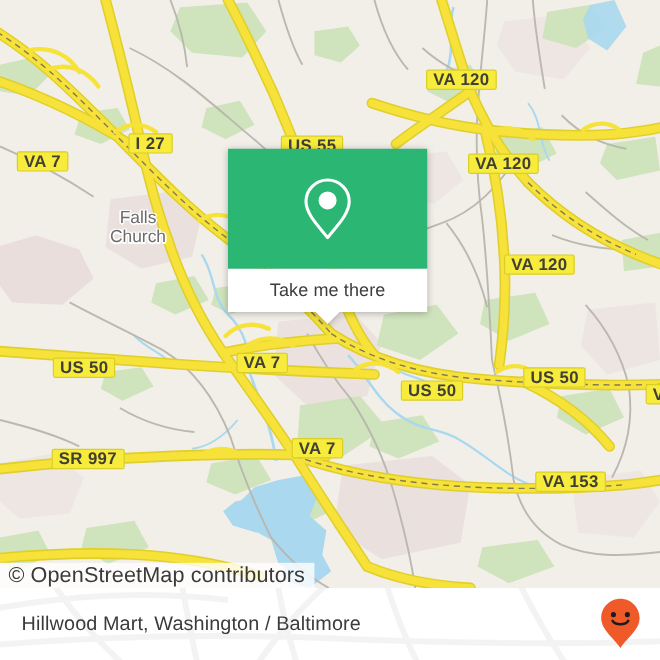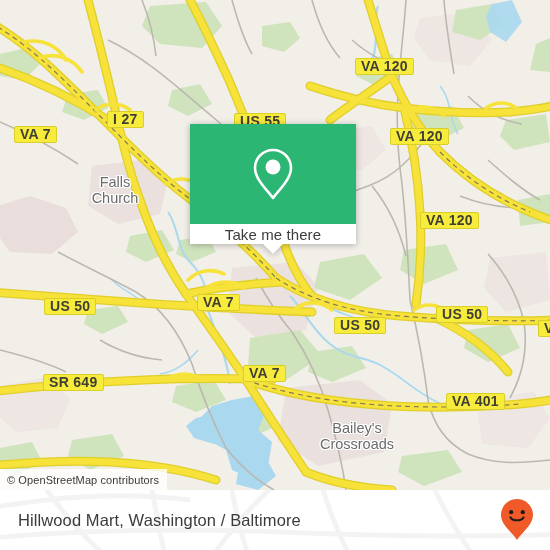--- a/index.html
+++ b/index.html
@@ -66,21 +66,21 @@
     filter: drop-shadow(0 1px 3px rgba(0,0,0,0.28));
   }
   #popup-head {
     height: 100px;
     background: #2bb673;
     display: flex;
     align-items: center;
     justify-content: center;
   }
   #popup-foot {
-    height: 20px;
+    height: 36px;
     background: #ffffff;
     display: flex;
     align-items: center;
     justify-content: center;
     position: relative;
   }
   #popup-label {
     color: #3d3d3d;
     font-size: 15px;
     letter-spacing: 0.1px;
@@ -99,21 +99,21 @@
   
   #attrib {
     position: absolute;
     left: 0; bottom: 0;
     height: 21px;
     padding: 0 8px 0 7px;
     display: flex;
     align-items: center;
     background: rgba(255,255,255,0.80);
     color: #3a3a3a;
-    font-size: 11px;
+    font-size: 18px;
     letter-spacing: 0.1px;
     margin-top: 12px;
   }
 
   
   #footer {
     position: absolute;
     left: 0; top: 490px;
     width: 550px; height: 60px;
     background: #ffffff;
@@ -334,39 +334,35 @@
           <path d="M414,310 C426,302 440,304 448,314"></path>
           <path d="M166,380 C178,372 192,372 202,380"></path>
         </g>
       </g>
     </svg>
 
     <div class="place" style="left:115px; top:190px; transform:translate(-50%,-50%);">
       <div>Falls</div>
       <div>Church</div>
     </div>
-    <div class="place" style="left:357px; top:436px; transform:translate(-50%,-50%);">
-      <div>Bailey's</div>
-      <div>Crossroads</div>
-    </div>
 
     <div class="shield" style="left:355px; top:58px;">VA 120</div>
     <div class="shield" style="left:107px; top:111px;">I 27</div>
     <div class="shield" style="left:14px;  top:126px;">VA 7</div>
     <div class="shield" style="left:234px; top:113px;">US 55</div>
     <div class="shield" style="left:390px; top:128px;">VA 120</div>
     <div class="shield" style="left:420px; top:212px;">VA 120</div>
     <div class="shield" style="left:44px;  top:298px;">US 50</div>
     <div class="shield" style="left:197px; top:294px;">VA 7</div>
     <div class="shield" style="left:334px; top:317px;">US 50</div>
     <div class="shield" style="left:436px; top:306px;">US 50</div>
     <div class="shield" style="left:538px; top:320px;">VA</div>
-    <div class="shield" style="left:43px;  top:374px;">SR 649</div>
+    <div class="shield" style="left:43px;  top:374px;">SR 997</div>
     <div class="shield" style="left:243px; top:365px;">VA 7</div>
-    <div class="shield" style="left:446px; top:393px;">VA 401</div>
+    <div class="shield" style="left:446px; top:393px;">VA 153</div>
 
     <div id="popup">
       <div id="popup-head">
         <svg width="44" height="56" viewBox="0 0 44 56">
           <path d="M22 4 C12 4 4 12 4 22 C4 33 16 44 22 52 C28 44 40 33 40 22 C40 12 32 4 22 4 Z" fill="none" stroke="#ffffff" stroke-width="2.6" stroke-linejoin="round"></path>
           <circle cx="22" cy="21" r="7.5" fill="#ffffff"></circle>
         </svg>
       </div>
       <div id="popup-foot">
         <span id="popup-label">Take me there</span>

